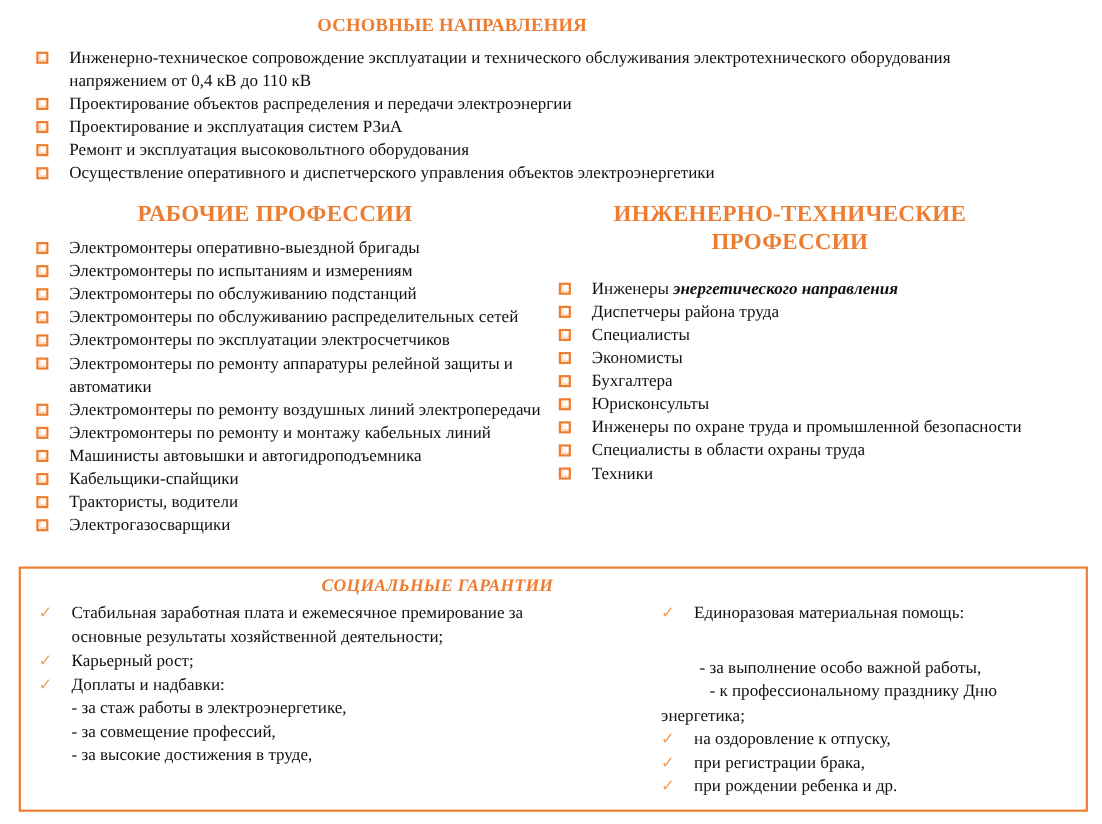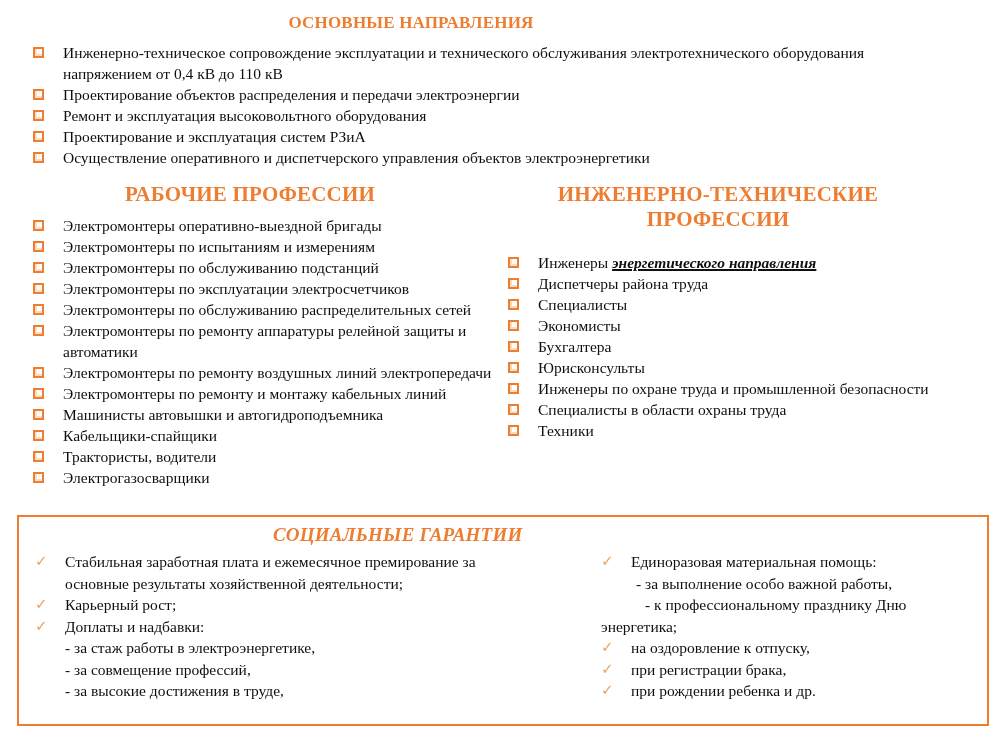--- a/index.html
+++ b/index.html
@@ -21,21 +21,21 @@
 
   
   .heading{
     color:var(--accent);
     font-weight:bold;
     font-size:17px;
     text-align:center;
     letter-spacing:.2px;
   }
   .heading.big{font-size:21px;}
-  .heading.italic{font-style:italic;font-size:19px;}
+  .heading.italic{font-style:italic;font-size:16px;}
 
   
   ul{list-style:none;}
   .sq-list li{
     display:flex;
     align-items:flex-start;
     line-height:21px;
   }
   .sq{
     flex:0 0 auto;
@@ -57,21 +57,20 @@
     grid-template-columns:500px 502px;
     margin-top:14px;
   }
   .col .heading{margin-bottom:8px;}
   .col-left .sq-list{margin-left:33px;width:462px;}
   .col-right .heading{padding-right:66px;}
   .col-right .sq-list{margin-left:8px;margin-top:20px;width:450px;}
   .em-underline{
     font-weight:bold;
     font-style:italic;
-    text-decoration:underline;
     text-decoration-thickness:1.5px;
   }
 
   
   .box{
     margin:27px 13px 0 17px;
     width:972px;
     min-height:211px;
     border:2px solid var(--accent);
     padding:7px 10px 10px 16px;
@@ -93,21 +92,21 @@
     color:var(--check);
     font-size:15px;
     font-weight:bold;
     font-family:"DejaVu Sans",sans-serif;
   }
   .chk-row .txt{flex:1 1 auto;}
   .bleft .chk-row .txt{max-width:462px;}
   .bright{padding-left:8px;}
   .bright .chk-row .txt{max-width:378px;}
   .sub-line{line-height:21.5px;padding-left:30px;}
-  .bright .sub-line.i1{padding-left:35px;}
+  .bright .sub-line.i1{padding-left:35px;margin-top:28px;}
   .bright .sub-line.i2{padding-left:44px;}
   .bright .cont-line{line-height:21.5px;padding-left:0;}
 </style>
 </head>
 <body>
 
 <div class="slide">
 
   <section class="directions">
     <h2 class="heading">ОСНОВНЫЕ НАПРАВЛЕНИЯ</h2>
@@ -115,25 +114,25 @@
       <li>
           <span class="sq"></span>
           <span class="txt">Инженерно-техническое сопровождение эксплуатации и технического обслуживания электротехнического оборудования напряжением от 0,4 кВ до 110 кВ</span>
         </li>
       <li>
           <span class="sq"></span>
           <span class="txt">Проектирование объектов распределения и передачи электроэнергии</span>
         </li>
       <li>
           <span class="sq"></span>
+          <span class="txt">Проектирование и эксплуатация систем РЗиА</span>
+        </li>
+      <li>
+          <span class="sq"></span>
           <span class="txt">Ремонт и эксплуатация высоковольтного оборудования</span>
-        </li>
-      <li>
-          <span class="sq"></span>
-          <span class="txt">Проектирование и эксплуатация систем РЗиА</span>
         </li>
       <li>
           <span class="sq"></span>
           <span class="txt">Осуществление оперативного и диспетчерского управления объектов электроэнергетики</span>
         </li>
     </ul>
   </section>
 
   <section class="columns">
 
@@ -147,25 +146,25 @@
         <li>
             <span class="sq"></span>
             <span class="txt">Электромонтеры по испытаниям и измерениям</span>
           </li>
         <li>
             <span class="sq"></span>
             <span class="txt">Электромонтеры по обслуживанию подстанций</span>
           </li>
         <li>
             <span class="sq"></span>
+            <span class="txt">Электромонтеры по обслуживанию распределительных сетей</span>
+          </li>
+        <li>
+            <span class="sq"></span>
             <span class="txt">Электромонтеры по эксплуатации электросчетчиков</span>
-          </li>
-        <li>
-            <span class="sq"></span>
-            <span class="txt">Электромонтеры по обслуживанию распределительных сетей</span>
           </li>
         <li>
             <span class="sq"></span>
             <span class="txt">Электромонтеры по ремонту аппаратуры релейной защиты и автоматики</span>
           </li>
         <li>
             <span class="sq"></span>
             <span class="txt">Электромонтеры по ремонту воздушных линий электропередачи</span>
           </li>
         <li>

